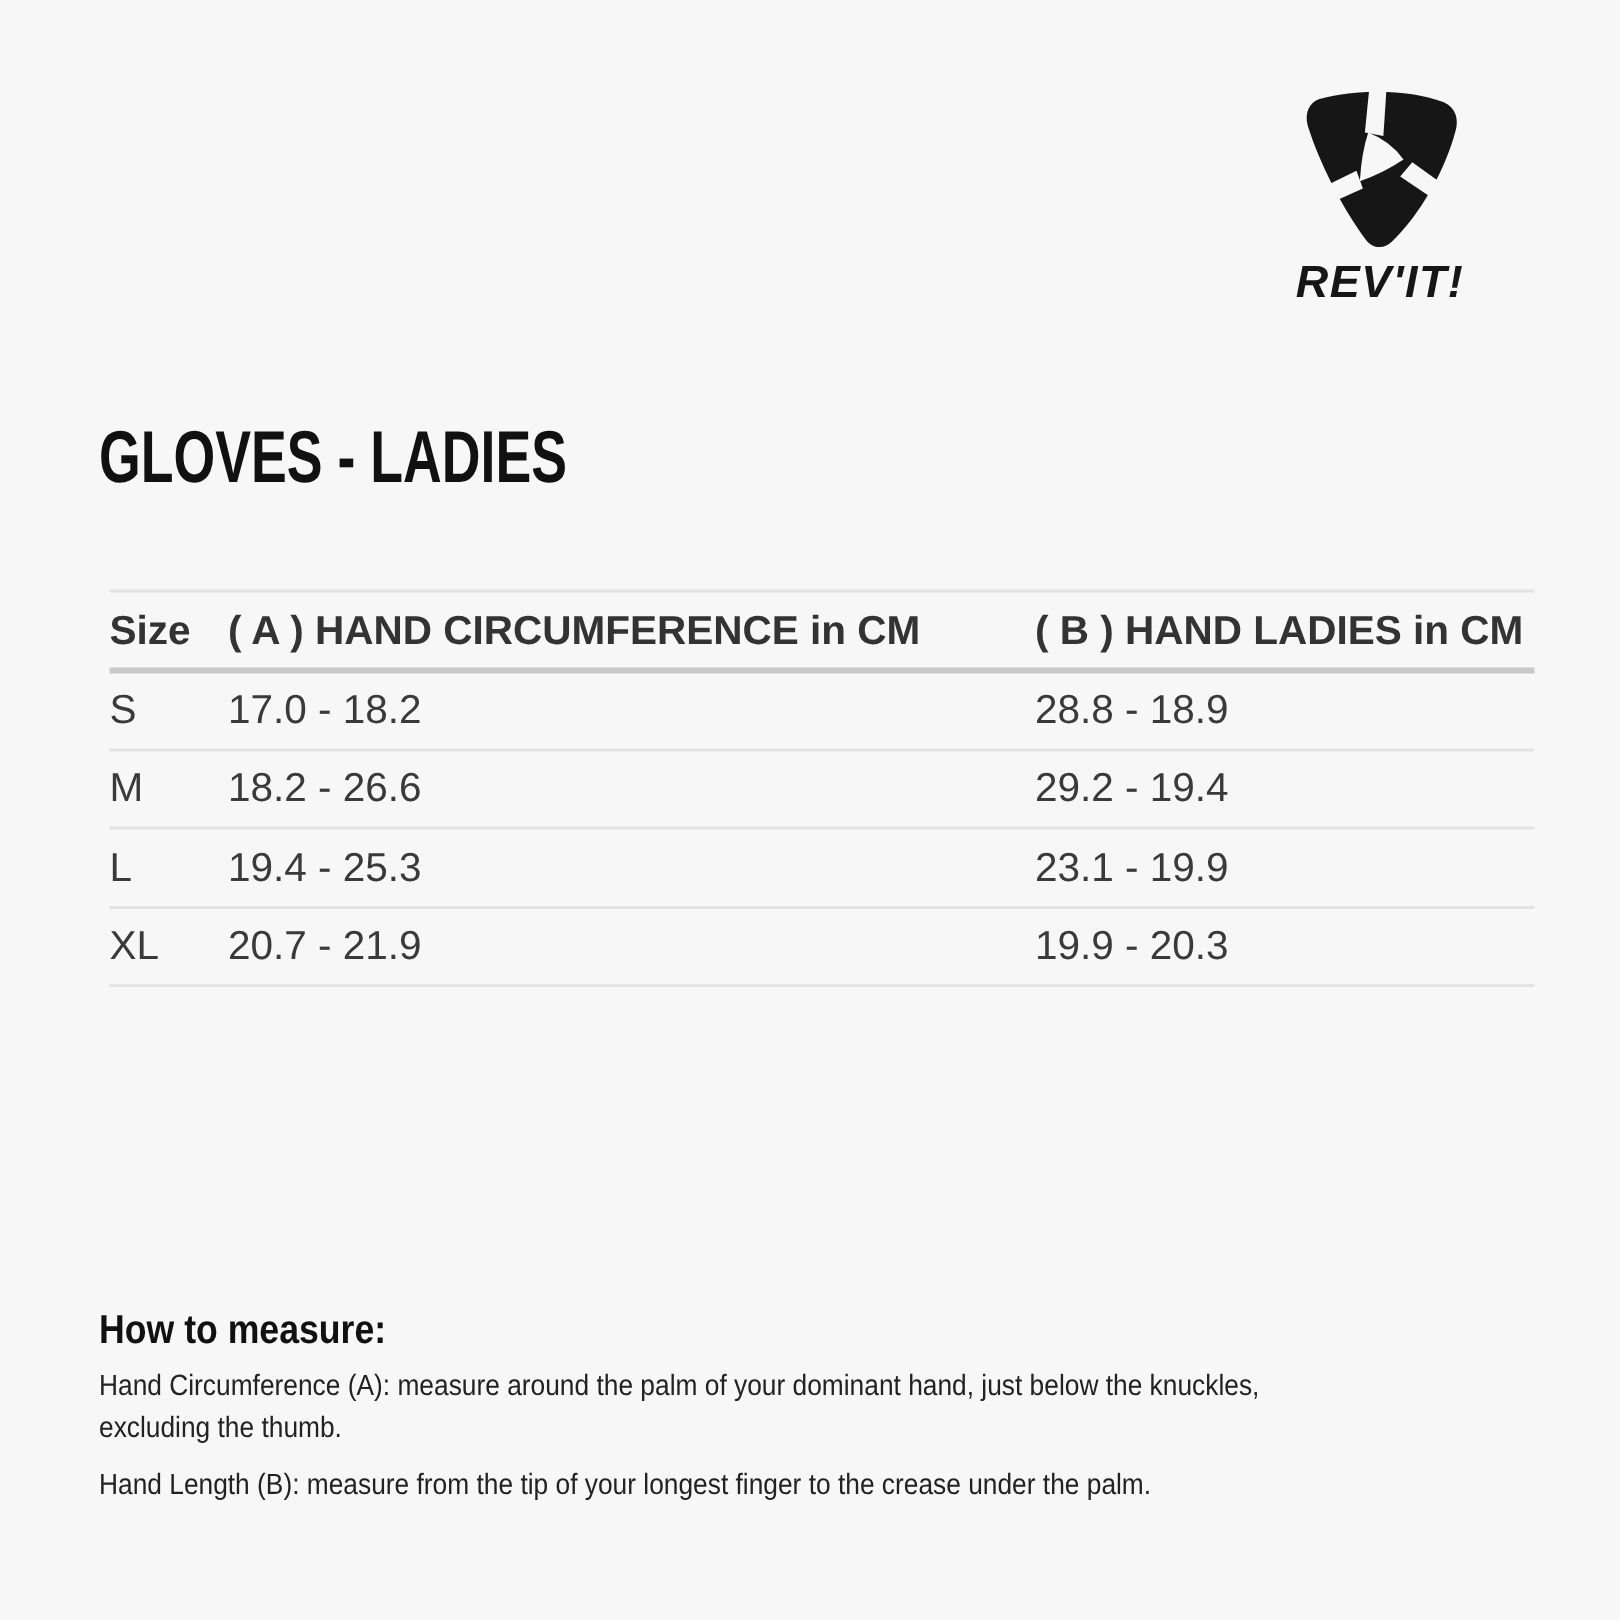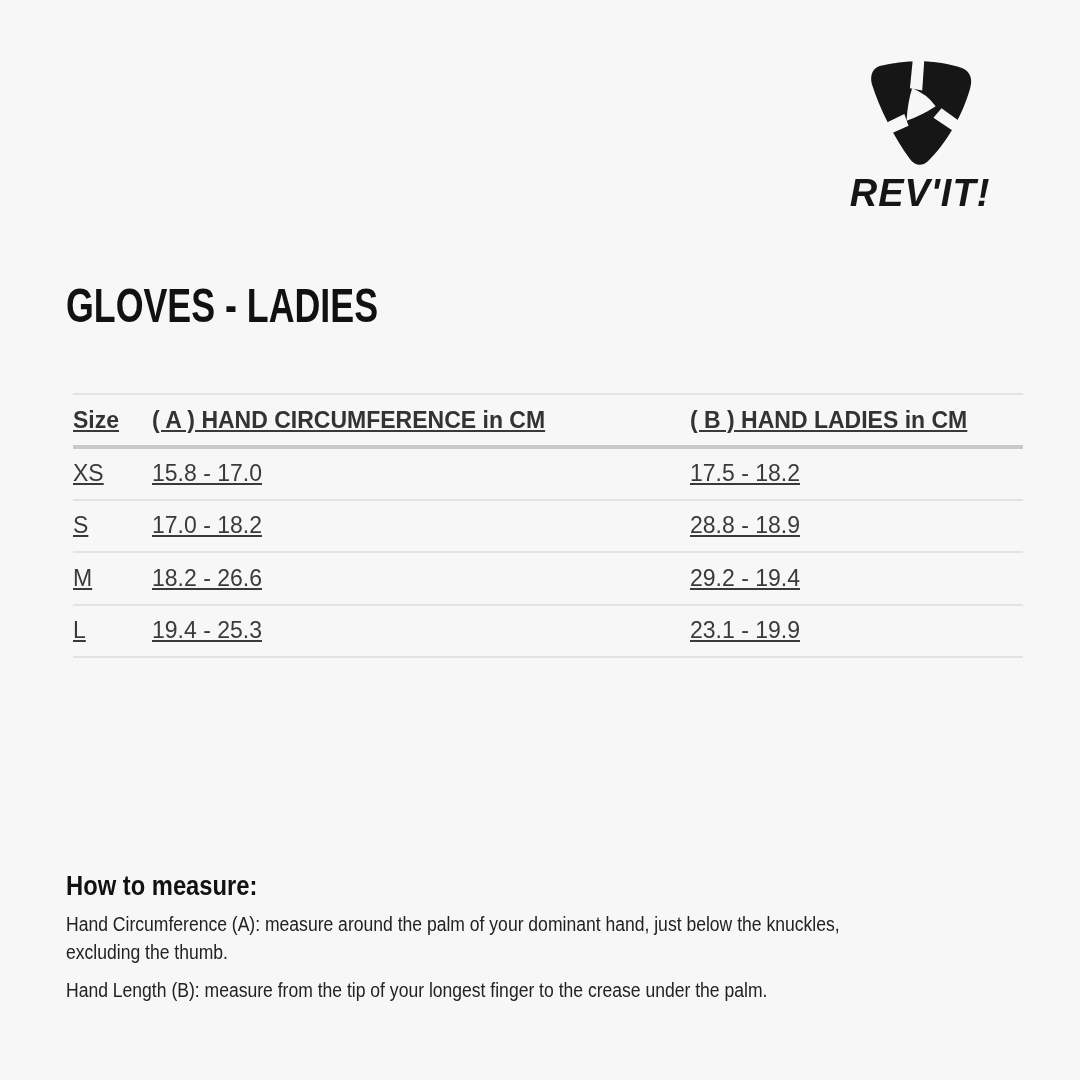--- a/index.html
+++ b/index.html
@@ -14,43 +14,42 @@
   }
 
   
   .logo { position: absolute; left: 846px; top: 56px; width: 148px; text-align: center; }
   .logo svg { width: 112px; height: 114px; display: block; margin: 0 auto; }
   .brand-wordmark {
     display: inline-block;
     margin-top: 2px;
     font-style: italic;
     font-weight: bold;
-    font-size: 38px;
+    font-size: 30px;
     letter-spacing: 1px;
     color: #161616;
     white-space: nowrap;
   }
 
   
   .page-title {
     position: absolute; left: 66px; top: 244px;
     font-size: 49px; font-weight: bold; color: #111;
     white-space: nowrap;
     transform: scaleX(0.73); transform-origin: 0 50%;
     letter-spacing: 0;
   }
 
   
   .size-table {
     position: absolute; left: 73px; top: 393px;
     width: 950px;
     border-collapse: collapse;
-    font-size: 23px;
+    font-size: 27px;
     color: #3a3a3a;
-    text-decoration: underline;
   }
   .size-table th, .size-table td {
     text-align: left;
     font-weight: normal;
     padding: 0;
     vertical-align: middle;
   }
   .size-table th { font-weight: bold; color: #333; }
   .size-table thead tr {
     height: 53px;
@@ -109,37 +108,37 @@
 <table class="size-table">
   <thead>
     <tr>
       <th class="col-size">Size</th>
       <th class="col-circ">( A ) HAND CIRCUMFERENCE in CM</th>
       <th class="col-len">( B ) HAND LADIES in CM</th>
     </tr>
   </thead>
   <tbody>
     <tr>
-      <td class="col-size">XS</td>
-      <td class="col-circ">15.8 - 17.0</td>
-      <td class="col-len">17.5 - 18.2</td>
-    </tr>
-    <tr>
       <td class="col-size">S</td>
       <td class="col-circ">17.0 - 18.2</td>
       <td class="col-len">28.8 - 18.9</td>
     </tr>
     <tr>
       <td class="col-size">M</td>
       <td class="col-circ">18.2 - 26.6</td>
       <td class="col-len">29.2 - 19.4</td>
     </tr>
     <tr>
       <td class="col-size">L</td>
       <td class="col-circ">19.4 - 25.3</td>
       <td class="col-len">23.1 - 19.9</td>
     </tr>
+    <tr>
+      <td class="col-size">XL</td>
+      <td class="col-circ">20.7 - 21.9</td>
+      <td class="col-len">19.9 - 20.3</td>
+    </tr>
   </tbody>
 </table>
 
 <h2 class="howto-heading">How to measure:</h2>
 <p class="howto-note first">Hand Circumference (A): measure around the palm of your dominant hand, just below the knuckles, excluding the thumb.</p>
 <p class="howto-note second">Hand Length (B): measure from the tip of your longest finger to the crease under the palm.</p>
 
 </body></html>

